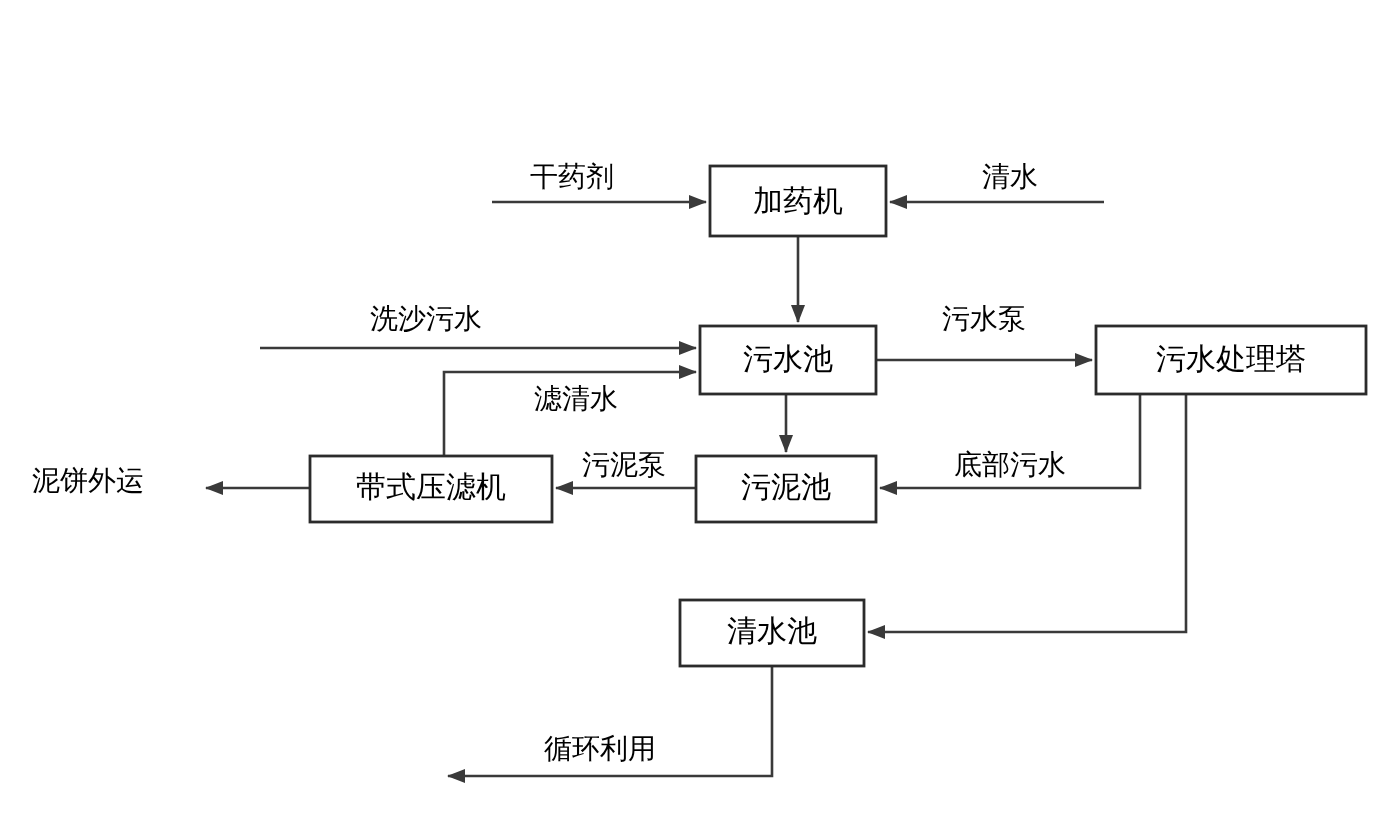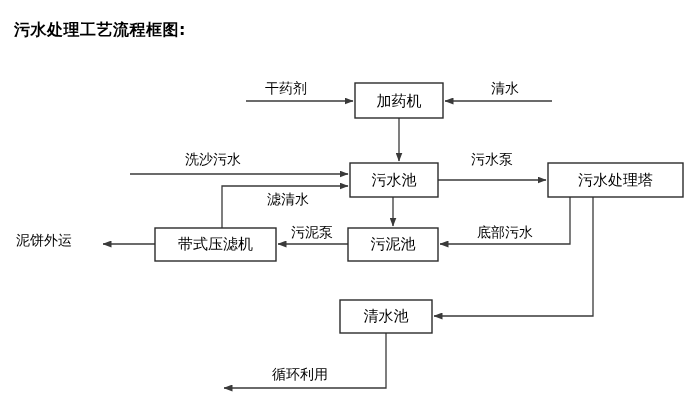--- a/index.html
+++ b/index.html
@@ -68,21 +68,20 @@
     dominant-baseline: middle;
   }
   .terminal-label.anchor-start { text-anchor: start; }
   .terminal-label.anchor-middle { text-anchor: middle; }
 </style>
 </head>
 <body>
 
 <div id="diagram-root">
 
-  <div class="page-title">污水处理工艺流程框图:</div>
 
   <svg class="flow-canvas" viewBox="0 0 700 420">
     <defs>
       <marker id="arrowhead" markerWidth="9" markerHeight="7" refX="8.5" refY="3.5" orient="auto" markerUnits="userSpaceOnUse">
         <polygon points="0 0, 9 3.5, 0 7" fill="#3a3a3a"></polygon>
       </marker>
     </defs>
 
     <line class="edge-line" x1="246" y1="101" x2="353" y2="101" marker-end="url(#arrowhead)"></line>
 

